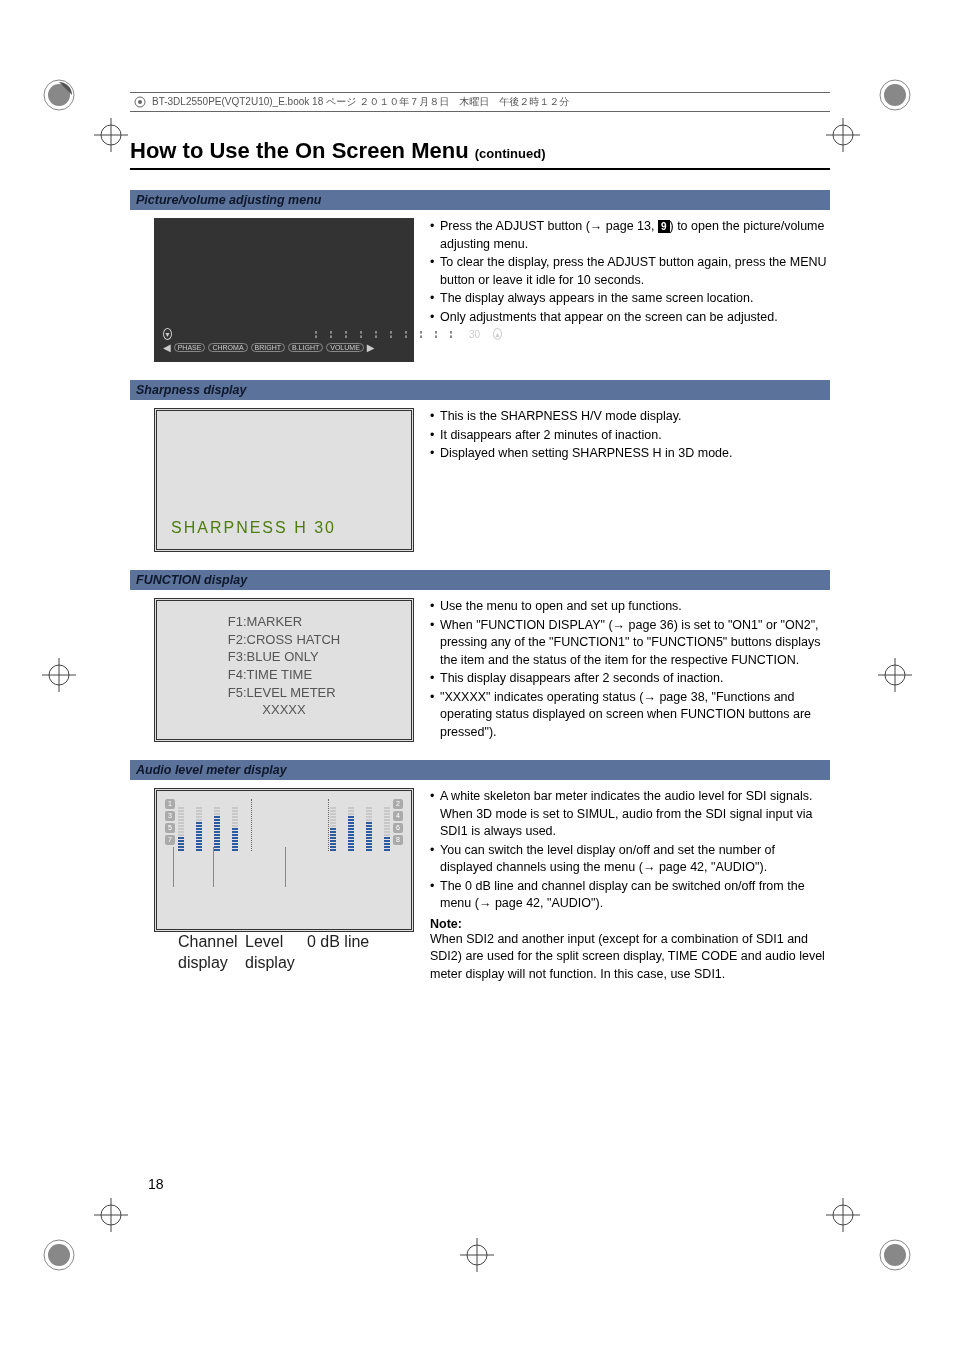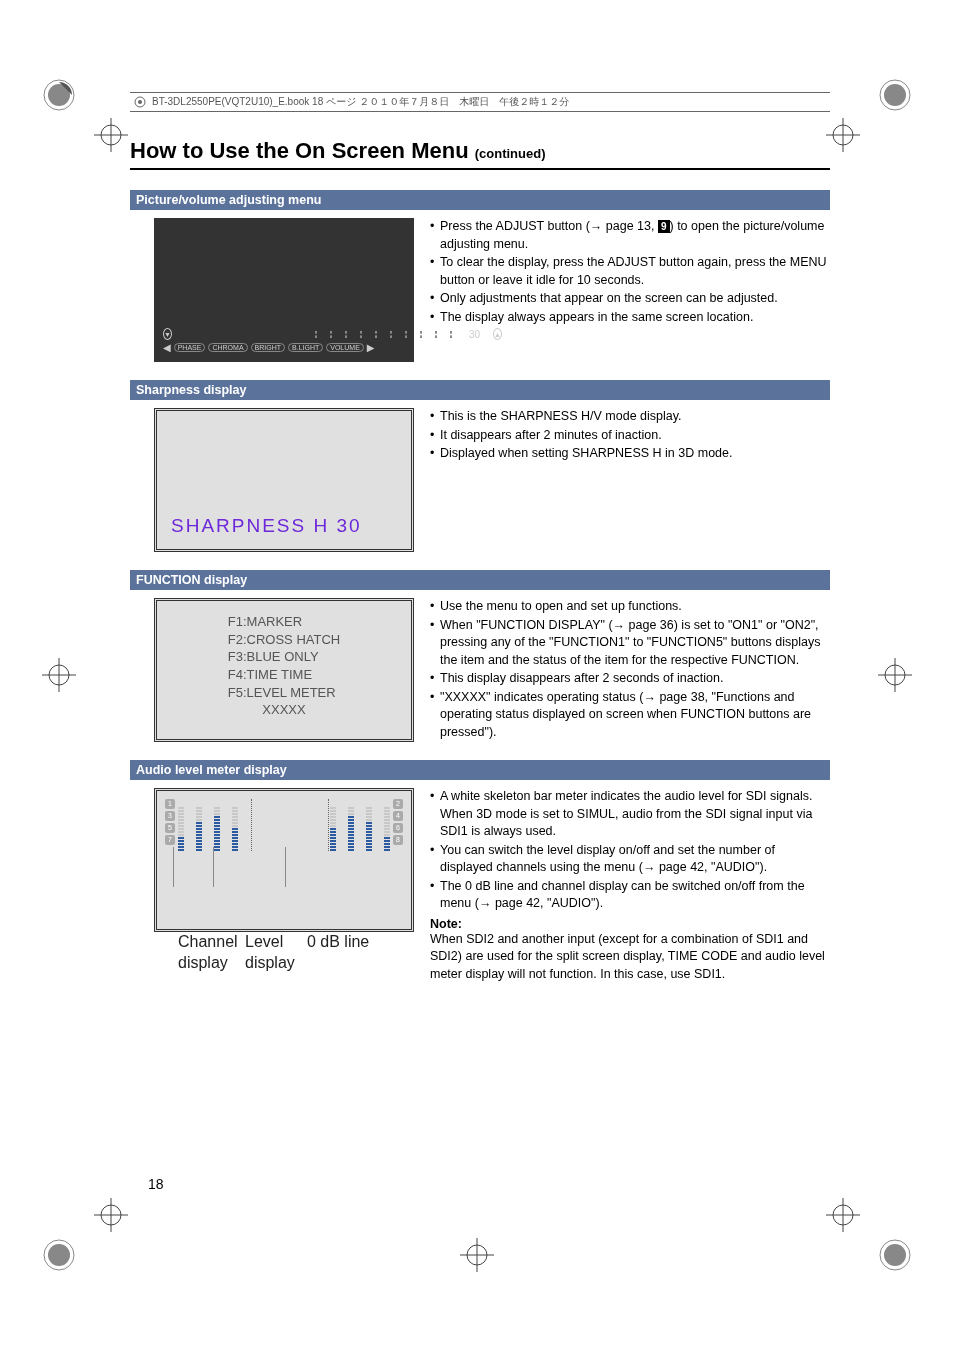--- a/index.html
+++ b/index.html
@@ -41,25 +41,26 @@
   .print-header .wheel { width: 12px; height: 12px; }
   h1 {
     font-size: 22px;
     font-weight: bold;
     margin: 48px 0 2px 0;
   }
   h1 .cont { font-size: 13px; font-weight: bold; }
   .rule { border: none; border-top: 2px solid #000; margin: 4px 0 20px 0; }
   .section-heading {
     background: #5b729b;
-    color: #ffffff;
+    color: #0f172a;
     font-size: 12.5px;
     font-weight: bold;
     padding: 3px 6px;
     margin: 0;
+    font-style: italic;
   }
   .row {
     display: flex;
     align-items: flex-start;
     gap: 30px;
     margin: 8px 0 18px 0;
   }
   .col-left { width: 270px; flex-shrink: 0; padding-left: 24px; }
   .col-right { flex: 1; }
   .screen {
@@ -98,21 +99,21 @@
     font-size: 7px;
     gap: 3px;
   }
   .adjust-labels .lbl {
     border: 1px solid #888;
     border-radius: 6px;
     padding: 0 3px;
     color: #ccc;
   }
   .adjust-labels .tri { font-size: 10px; }
-  .sharp-text { font-size: 19px; color: #6d28d9; letter-spacing: 2px; padding: 6px 8px; }
+  .sharp-text { font-size: 16px; color: #4d7c0f; letter-spacing: 2px; padding: 6px 8px; }
   .func-lines {
     align-self: center;
     text-align: left;
     color: #555;
     font-size: 13px;
     line-height: 1.35;
     padding-bottom: 8px;
   }
   .meter-box {
     width: 260px;
@@ -288,22 +289,22 @@
           <span class="lbl">B.LIGHT</span>
           <span class="lbl">VOLUME</span>
           <span class="tri">▶</span>
         </div>
       </div>
     </div>
     <div class="col-right">
       <ul class="bullets">
         <li>Press the ADJUST button (→ page 13, <span class="ref-box">9</span>) to open the picture/volume adjusting menu.</li>
         <li>To clear the display, press the ADJUST button again, press the MENU button or leave it idle for 10 seconds.</li>
+        <li>The display always appears in the same screen location.</li>
         <li>Only adjustments that appear on the screen can be adjusted.</li>
-        <li>The display always appears in the same screen location.</li>
       </ul>
     </div>
   </div>
 
   <div class="section-heading">Sharpness display</div>
   <div class="row">
     <div class="col-left">
       <div class="screen">
         <div class="sharp-text">SHARPNESS   H   30</div>
       </div>

